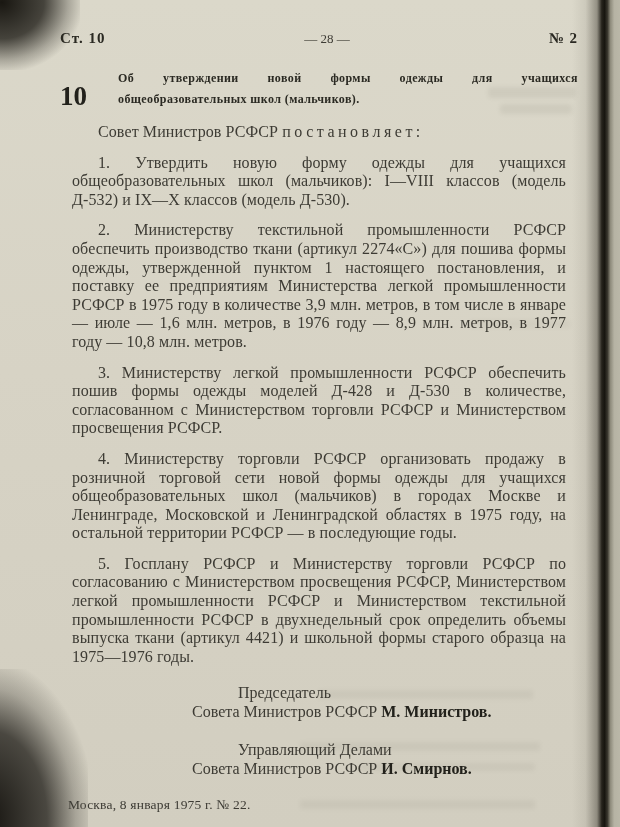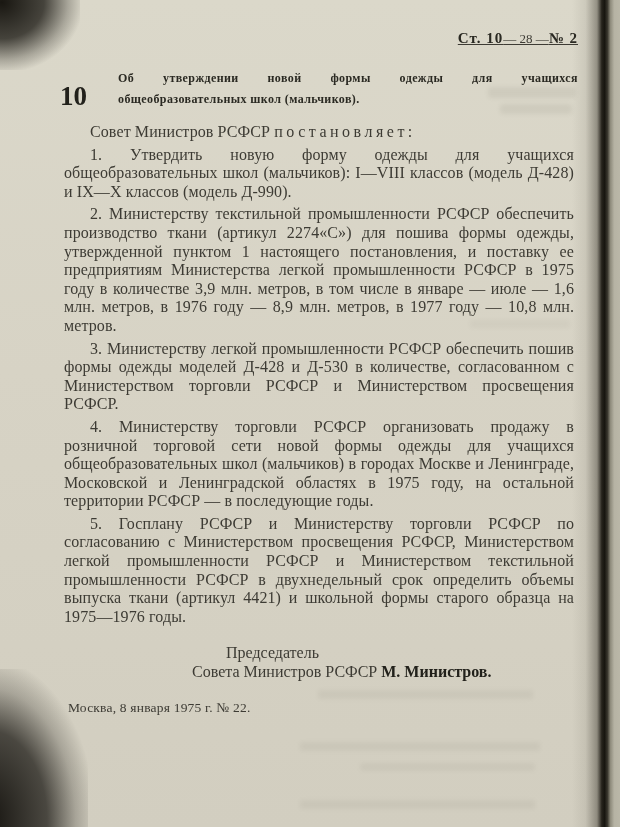--- a/index.html
+++ b/index.html
@@ -55,24 +55,23 @@
   }
 
   
   .content {
     position: absolute;
     left: 60px; top: 30px;
     width: 518px;
   }
   .header-row {
     display: flex;
-    justify-content: flex-end;
+    justify-content: space-between;
     align-items: baseline;
     font-size: 15px;
-    text-decoration: underline;
   }
   .header-row .edge { font-weight: bold; letter-spacing: 1px; color: #2a2922; }
   .header-row .center { font-size: 13px; color: #3d3b34; }
 
   .article-head {
     display: flex;
     margin-top: 21px;
   }
   .article-number {
     width: 58px;
@@ -93,33 +92,33 @@
   .article-title .l1 { text-align: justify; text-align-last: justify; }
 
   .body-text {
     margin-top: 13px;
     font-size: 16px;
     line-height: 18.6px;
     text-align: justify;
     letter-spacing: 0.1px;
   }
   .para {
-    margin: 4px;
+    margin: 12px;
     text-indent: 26px;
   }
   .spaced { letter-spacing: 3.5px; }
 
   .signatures {
     margin-top: 17px;
     margin-left: 132px;
     font-size: 16px;
     line-height: 19px;
   }
   .sig { margin-bottom: 19px; }
-  .sig-role { margin-left: 34px; }
+  .sig-role { margin-left: 46px; }
   .sig-name { font-weight: bold; color: #22211b; }
 
   .footer-line {
     margin-top: 4px;
     font-size: 13.5px;
     letter-spacing: 0.2px;
     margin-left: 8px;
   }
 </style>
 </head>
@@ -149,30 +148,34 @@
     <div class="article-head">
       <div class="article-number">10</div>
       <div class="article-title">
         <div class="l1">Об утверждении новой формы одежды для учащихся</div>
         <div class="l2">общеобразовательных школ (мальчиков).</div>
       </div>
     </div>
 
     <div class="body-text">
       <p class="para"><span>Совет Министров РСФСР</span> <span class="spaced">постановляет:</span></p>
-      <p class="para">1. Утвердить новую форму одежды для учащихся общеобразовательных школ (мальчиков): I—VIII классов (модель Д-428) и IX—X классов (модель Д-990).</p>
+      <p class="para">1. Утвердить новую форму одежды для учащихся общеобразовательных школ (мальчиков): I—VIII классов (модель Д-532) и IX—X классов (модель Д-530).</p>
       <p class="para">2. Министерству текстильной промышленности РСФСР обеспечить производство ткани (артикул 2274«С») для пошива формы одежды, утвержденной пунктом 1 настоящего постановления, и поставку ее предприятиям Министерства легкой промышленности РСФСР в 1975 году в количестве 3,9 млн. метров, в том числе в январе — июле — 1,6 млн. метров, в 1976 году — 8,9 млн. метров, в 1977 году — 10,8 млн. метров.</p>
       <p class="para">3. Министерству легкой промышленности РСФСР обеспечить пошив формы одежды моделей Д-428 и Д-530 в количестве, согласованном с Министерством торговли РСФСР и Министерством просвещения РСФСР.</p>
       <p class="para">4. Министерству торговли РСФСР организовать продажу в розничной торговой сети новой формы одежды для учащихся общеобразовательных школ (мальчиков) в городах Москве и Ленинграде, Московской и Ленинградской областях в 1975 году, на остальной территории РСФСР — в последующие годы.</p>
       <p class="para">5. Госплану РСФСР и Министерству торговли РСФСР по согласованию с Министерством просвещения РСФСР, Министерством легкой промышленности РСФСР и Министерством текстильной промышленности РСФСР в двухнедельный срок определить объемы выпуска ткани (артикул 4421) и школьной формы старого образца на 1975—1976 годы.</p>
     </div>
 
     <div class="signatures">
       <div class="sig">
         <div class="sig-role">Председатель</div>
         <div class="sig-line"><span>Совета Министров РСФСР</span> <span class="sig-name">М. Министров.</span></div>
       </div>
+      <div class="sig">
+        <div class="sig-role">Управляющий Делами</div>
+        <div class="sig-line"><span>Совета Министров РСФСР</span> <span class="sig-name">И. Смирнов.</span></div>
+      </div>
     </div>
 
     <div class="footer-line">Москва, 8 января 1975 г. № 22.</div>
 
   </div>
 </div>
 
 </body></html>

